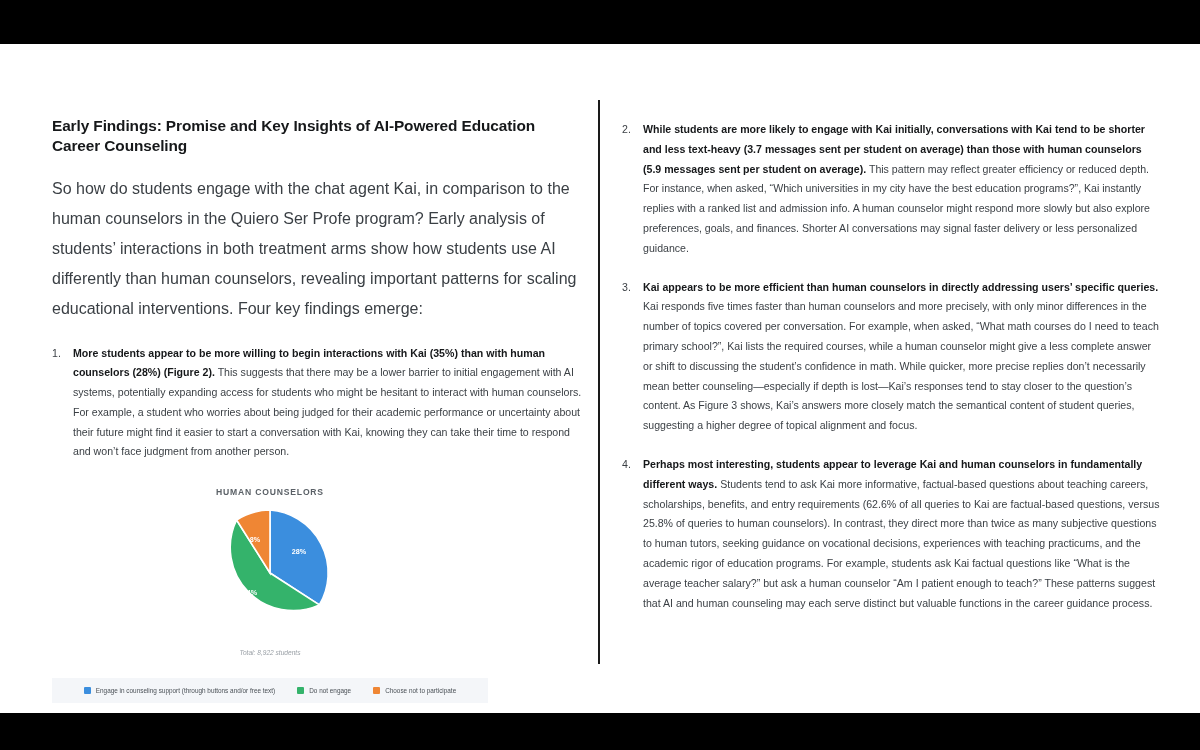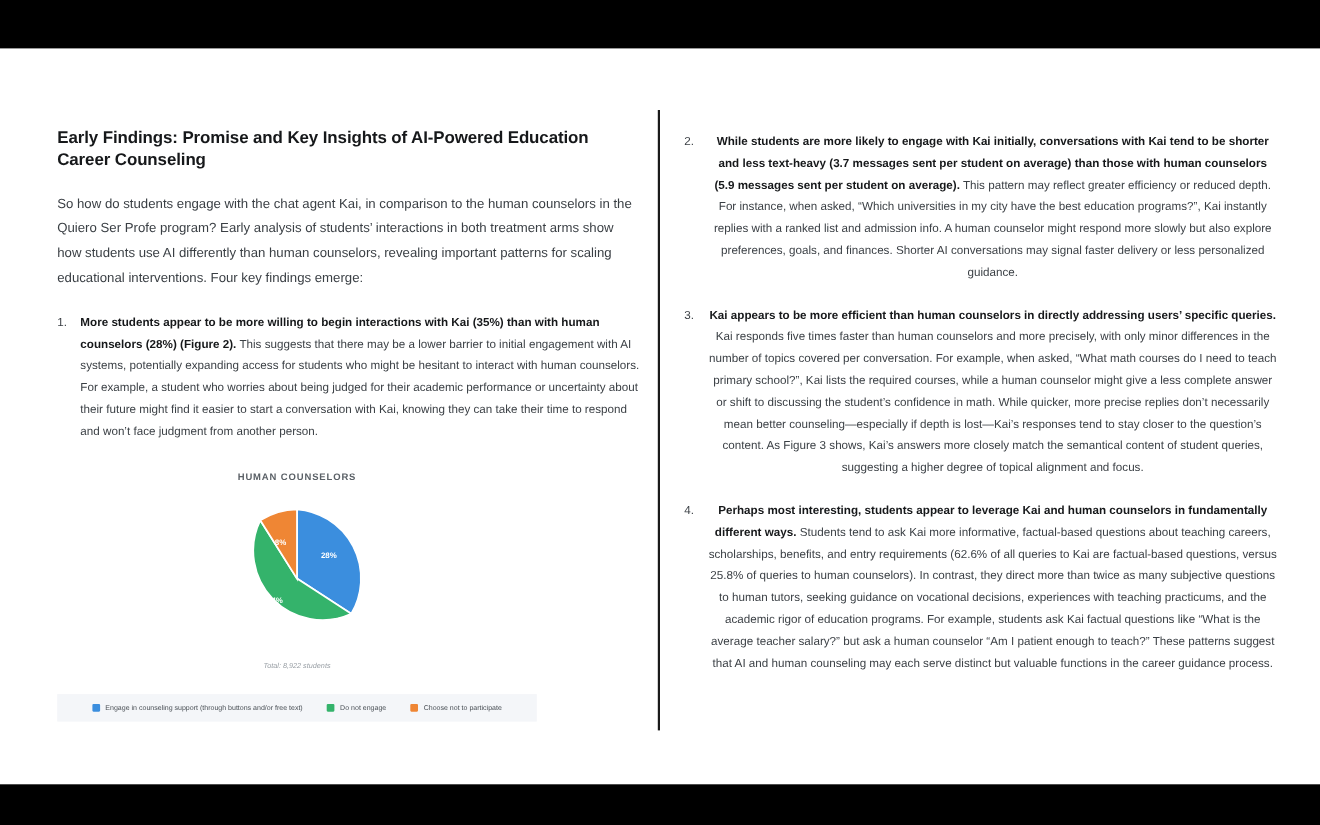--- a/index.html
+++ b/index.html
@@ -65,21 +65,21 @@
   h1.doc-title {
     font-size: 15.4px;
     line-height: 1.33;
     font-weight: bold;
     color: #16181a;
     margin: 0 0 17px 0;
     letter-spacing: -0.1px;
   }
 
   p.intro {
-    font-size: 12px;
+    font-size: 16px;
     line-height: 1.87;
     color: #3a3f44;
     margin: 0 0 20px 0;
   }
 
   ol.findings {
     margin: 0;
     padding: 0;
     list-style: none;
     counter-reset: finditem;
@@ -98,21 +98,21 @@
     position: absolute;
     left: 0;
     top: 0;
     color: #3a3f44;
     font-size: 10.6px;
   }
   ol.findings > li b {
     color: #16181a;
     font-weight: bold;
   }
-  .col-right ol.findings { counter-reset: finditem 1; text-align: center; }
+  .col-right ol.findings { counter-reset: finditem 1; }
 
   
   .fig-caption {
     font-size: 10.4px;
     font-weight: bold;
     color: #16181a;
     margin: 18px 0 0 0;
   }
 
   .figure {
@@ -132,21 +132,21 @@
   .chart-block {
     width: 200px;
     text-align: center;
   }
 
   .chart-title {
     font-size: 8.6px;
     font-weight: bold;
     letter-spacing: 0.8px;
     color: #5b6167;
-    margin-bottom: 22px;
+    margin-bottom: 10px;
   }
 
   .pie-wrap {
     position: relative;
     width: 132px;
     height: 132px;
     margin: 0 auto;
   }
   .pie-svg { display: block; }
 

